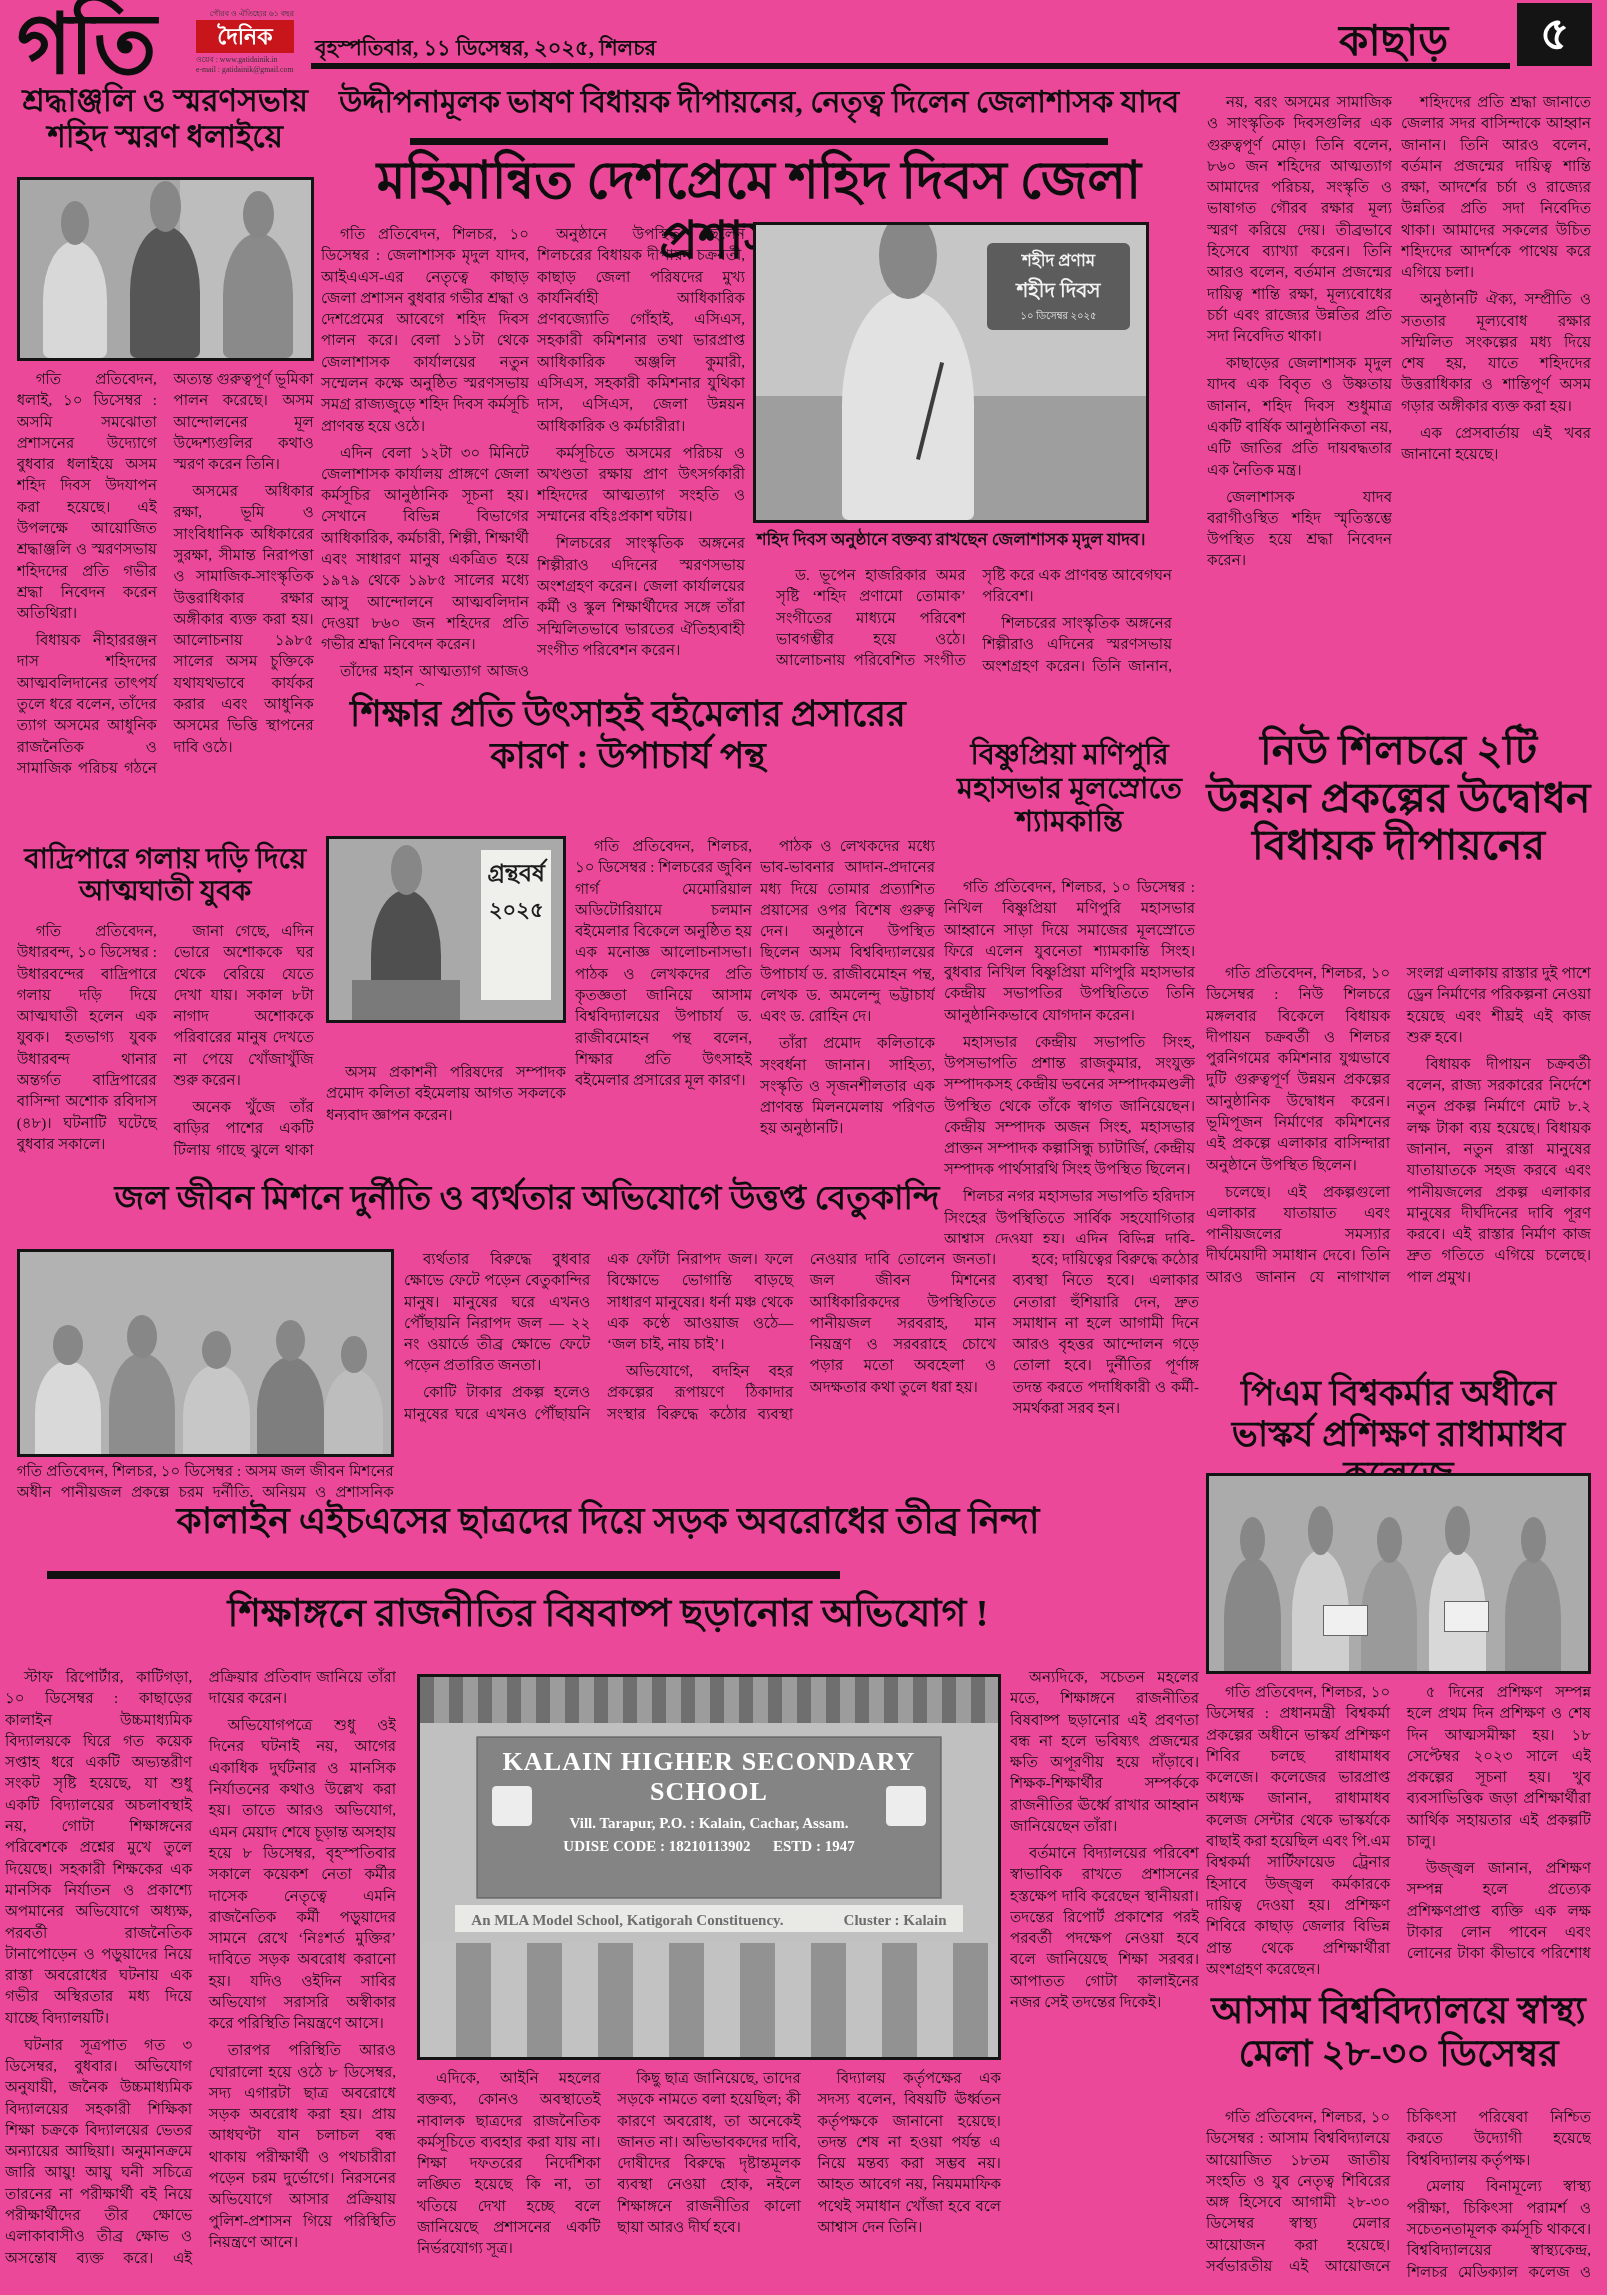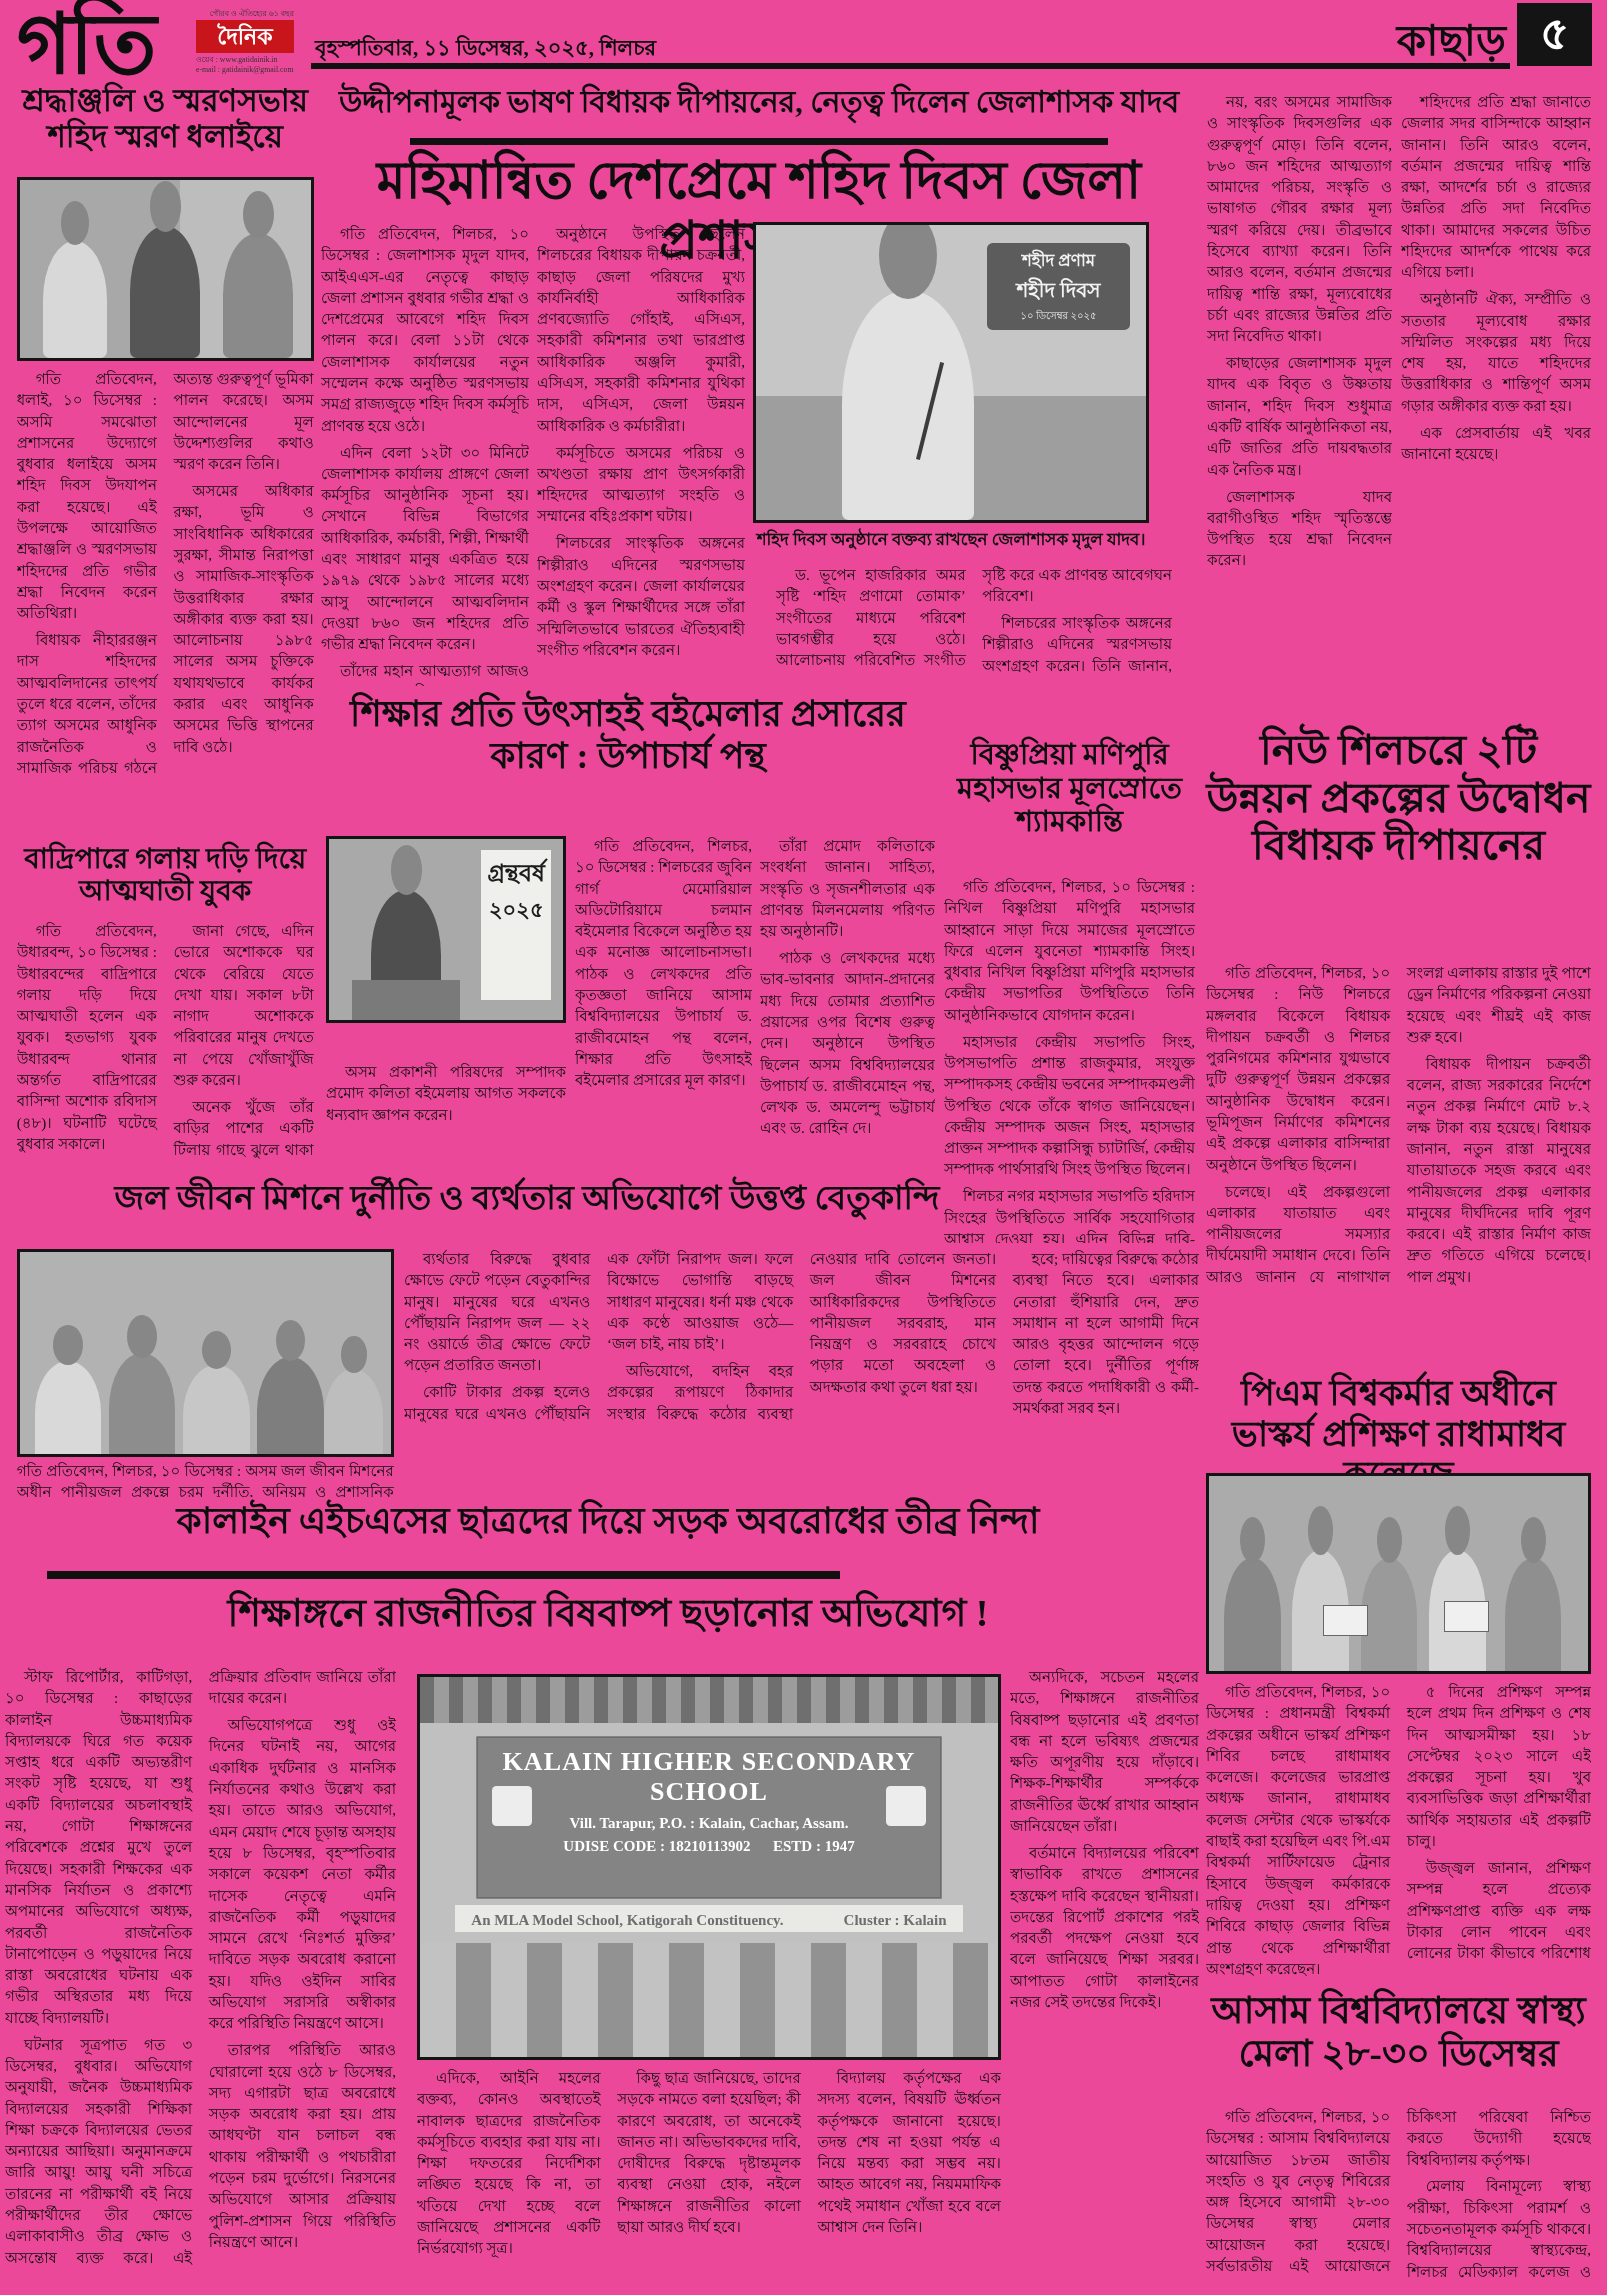--- a/index.html
+++ b/index.html
@@ -42,21 +42,21 @@
     <div class="masthead-logo">গতি</div>
   </div>
   <div class="abs" style="left:196px;top:9px;width:112px;">
     <div class="tiny" style="text-align:center;">গৌরব ও ঐতিহ্যের ৬১ বছর</div>
     <div class="redbox" style="margin:1.7px 0;width:98px;height:33px;font-size:22px;line-height:33px;">দৈনিক</div>
     <div class="tiny">ওয়েব : www.gatidainik.in</div>
     <div class="tiny">e-mail : gatidainik@gmail.com</div>
   </div>
   <div class="abs" style="left:315px;top:32px;font-size:21px;font-weight:700;">বৃহস্পতিবার, ১১ ডিসেম্বর, ২০২৫, শিলচর</div>
   <div class="rule" style="left:311px;top:63px;width:1199px;height:6.1px;"></div>
-  <div class="abs" style="left:1339px;top:7.8px;width:167px;text-align:right;font-size:42px;font-weight:800;">কাছাড়</div>
+  <div class="abs" style="left:1339px;top:7.8px;width:167px;text-align:left;font-size:42px;font-weight:800;">কাছাড়</div>
   <div class="pagebox abs" style="left:1517px;top:3.3px;width:75px;height:63px;font-size:45px;line-height:63px;">৫</div>
 
   <div class="abs headline" style="left:16.7px;top:83px;width:297px;font-size:31px;">শ্রদ্ধাঞ্জলি ও স্মরণসভায় শহিদ স্মরণ ধলাইয়ে</div>
   <div class="photo" style="left:16.7px;top:177px;width:297px;height:184px;">
     <div class="abs" style="left:0;top:0;width:55%;height:100%;background:#a8a8a8;"></div>
     <div class="sil" style="left:8%;top:34%;width:22%;height:66%;background:#d8d8d8;"></div>
     <div class="sil" style="left:38%;top:26%;width:24%;height:74%;background:#565656;"></div>
     <div class="sil" style="left:70%;top:30%;width:24%;height:70%;background:#8a8a8a;"></div>
   </div>
   <div class="abs bodytext cols2" style="left:16.7px;top:369px;width:297px;height:429px;">
@@ -110,22 +110,22 @@
       <div style="font-size:23.4px;">গ্রন্থবর্ষ</div>
       <div style="font-size:21px;">২০২৫</div>
     </div>
     <div class="sil" style="left:18%;top:28%;width:30%;height:72%;background:#4f4f4f;"></div>
     <div class="abs" style="left:10%;bottom:0;width:46%;height:22%;background:#7a7a7a;"></div>
   </div>
   <div class="abs bodytext" style="left:575px;top:836px;width:177px;height:332px;">
       <p>গতি প্রতিবেদন, শিলচর, ১০ ডিসেম্বর : শিলচরের জুবিন গার্গ মেমোরিয়াল অডিটোরিয়ামে চলমান বইমেলার বিকেলে অনুষ্ঠিত হয় এক মনোজ্ঞ আলোচনাসভা। পাঠক ও লেখকদের প্রতি কৃতজ্ঞতা জানিয়ে আসাম বিশ্ববিদ্যালয়ের উপাচার্য ড. রাজীবমোহন পন্থ বলেন, শিক্ষার প্রতি উৎসাহই বইমেলার প্রসারের মূল কারণ।</p>
     </div>
   <div class="abs bodytext" style="left:760px;top:836px;width:175px;height:332px;">
+      <p>পাঠক ও লেখকদের মধ্যে ভাব-ভাবনার আদান-প্রদানের মধ্য দিয়ে তোমার প্রত্যাশিত প্রয়াসের ওপর বিশেষ গুরুত্ব দেন। অনুষ্ঠানে উপস্থিত ছিলেন অসম বিশ্ববিদ্যালয়ের উপাচার্য ড. রাজীবমোহন পন্থ, লেখক ড. অমলেন্দু ভট্টাচার্য এবং ড. রোহিন দে।</p>
       <p>তাঁরা প্রমোদ কলিতাকে সংবর্ধনা জানান। সাহিত্য, সংস্কৃতি ও সৃজনশীলতার এক প্রাণবন্ত মিলনমেলায় পরিণত হয় অনুষ্ঠানটি।</p>
-      <p>পাঠক ও লেখকদের মধ্যে ভাব-ভাবনার আদান-প্রদানের মধ্য দিয়ে তোমার প্রত্যাশিত প্রয়াসের ওপর বিশেষ গুরুত্ব দেন। অনুষ্ঠানে উপস্থিত ছিলেন অসম বিশ্ববিদ্যালয়ের উপাচার্য ড. রাজীবমোহন পন্থ, লেখক ড. অমলেন্দু ভট্টাচার্য এবং ড. রোহিন দে।</p>
     </div>
   <div class="abs bodytext" style="left:326px;top:1062px;width:240px;height:106px;">
       <p>অসম প্রকাশনী পরিষদের সম্পাদক প্রমোদ কলিতা বইমেলায় আগত সকলকে ধন্যবাদ জ্ঞাপন করেন।</p>
     </div>
 
   <div class="abs headline" style="left:16.7px;top:843px;width:297px;font-size:28px;">বাদ্রিপারে গলায় দড়ি দিয়ে আত্মঘাতী যুবক</div>
   <div class="abs bodytext cols2" style="left:16.7px;top:921px;width:297px;height:246px;">
       <p>গতি প্রতিবেদন, উধারবন্দ, ১০ ডিসেম্বর : উধারবন্দের বাদ্রিপারে গলায় দড়ি দিয়ে আত্মঘাতী হলেন এক যুবক। হতভাগ্য যুবক উধারবন্দ থানার অন্তর্গত বাদ্রিপারের বাসিন্দা অশোক রবিদাস (৪৮)। ঘটনাটি ঘটেছে বুধবার সকালে।</p>
       <p>জানা গেছে, এদিন ভোরে অশোককে ঘর থেকে বেরিয়ে যেতে দেখা যায়। সকাল ৮টা নাগাদ অশোককে পরিবারের মানুষ দেখতে না পেয়ে খোঁজাখুঁজি শুরু করেন।</p>
       <p>অনেক খুঁজে তাঁর বাড়ির পাশের একটি টিলায় গাছে ঝুলে থাকা অবস্থায় অশোককে দেখতে পান এক প্রতিবেশী। খবর পেয়ে ঘটনাস্থলে যান উধারবন্দ থানার পুলিশ আধিকারিক ও এএসআই প্রাঞ্জল বর্মা।</p>

